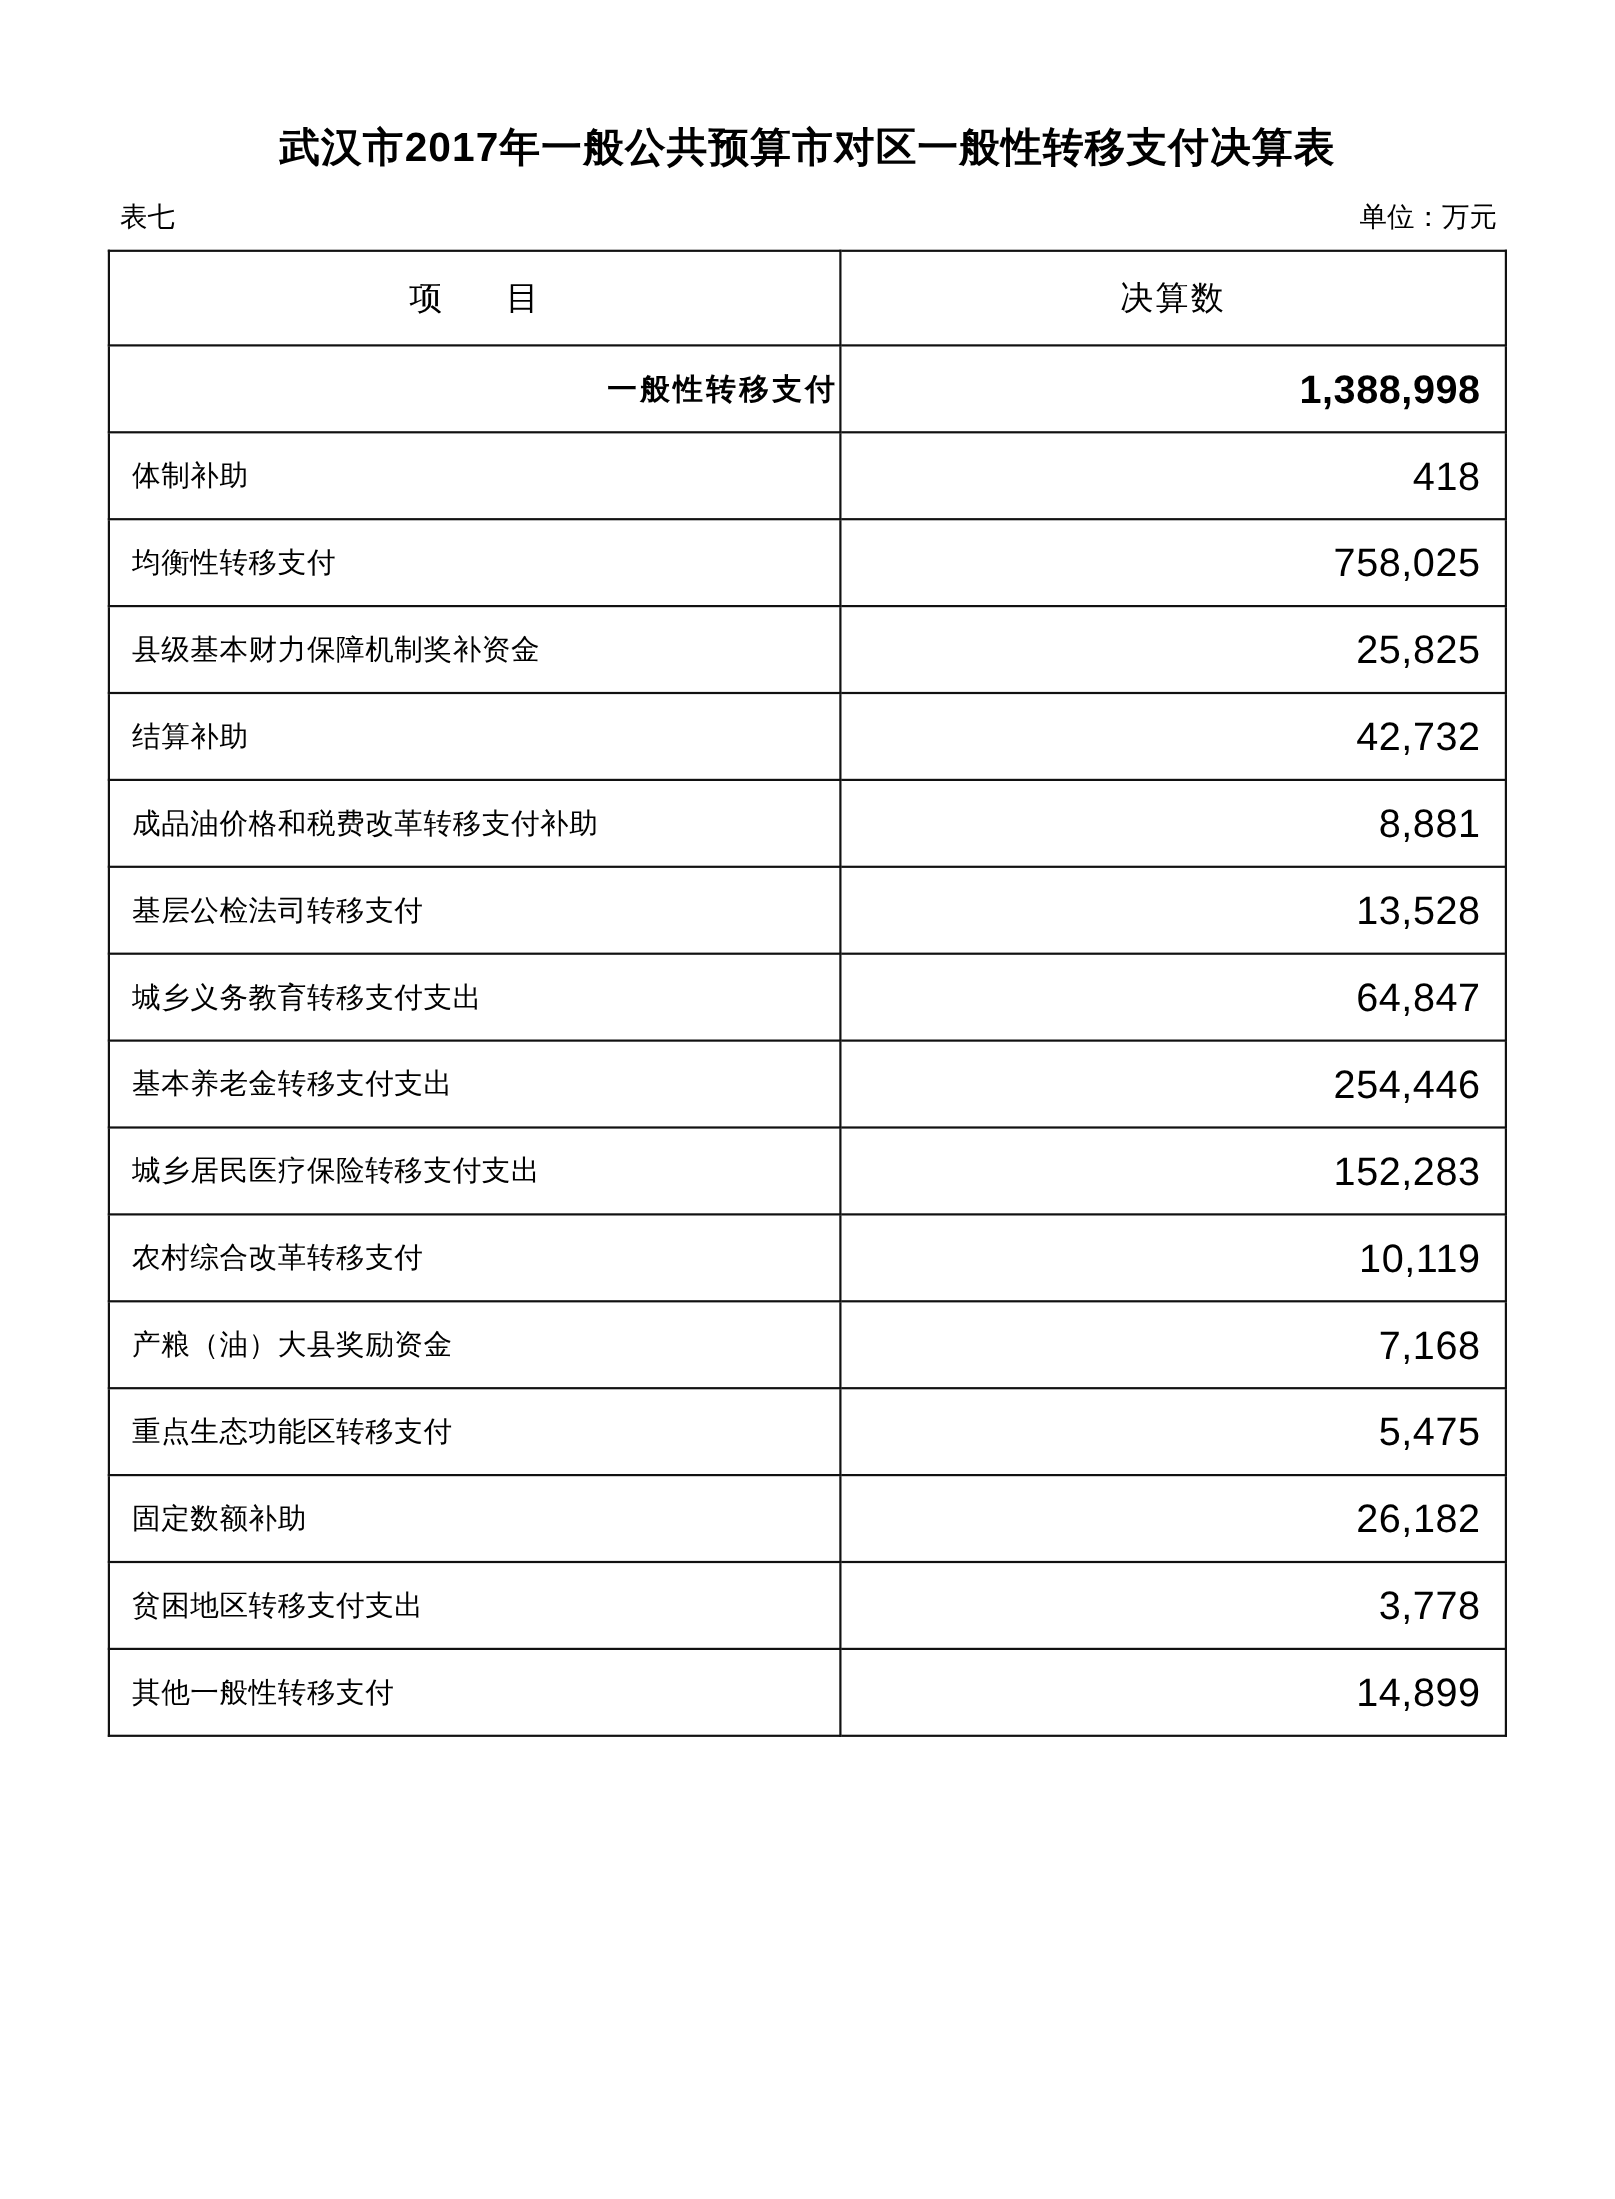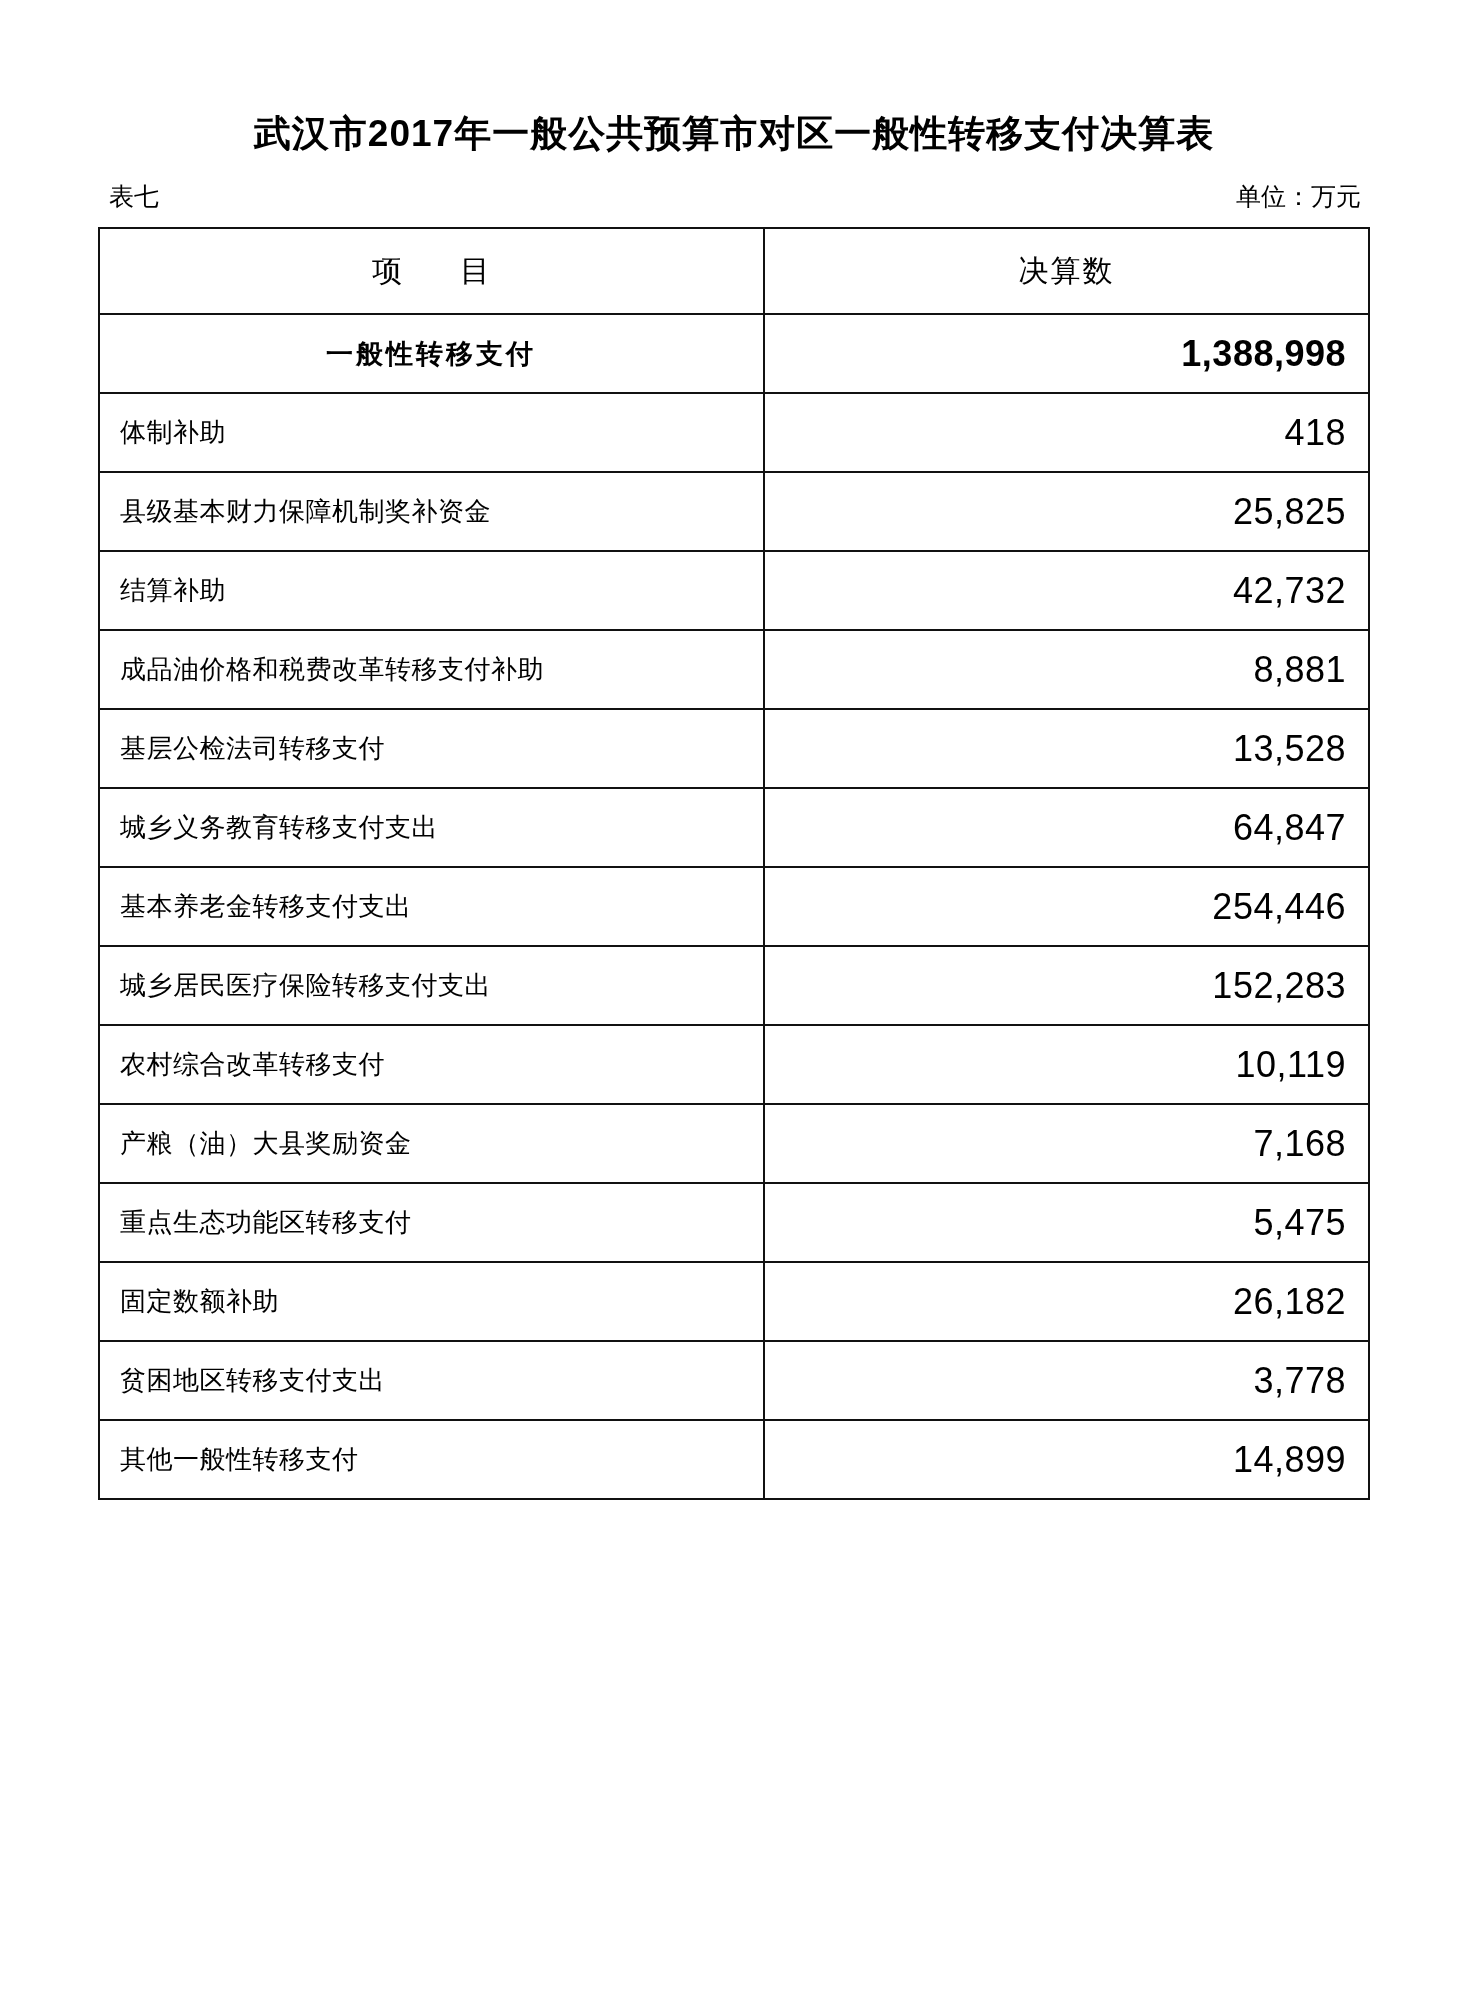--- a/index.html
+++ b/index.html
@@ -70,21 +70,21 @@
   }
   th.col-value {
     width: 605px;
     height: 86px;
     font-size: 30px;
     font-weight: normal;
     text-align: center;
     letter-spacing: 2px;
   }
   tr.row-total td.cell-item {
-    text-align: center;
+    text-align: right;
     font-weight: bold;
     font-size: 27px;
     letter-spacing: 3px;
     padding-left: 0;
   }
   tr.row-total td.cell-value {
     font-weight: bold;
   }
   td.cell-item {
     height: 79px;
@@ -121,20 +121,24 @@
       </tr>
     </thead>
     <tbody>
       <tr class="row-total">
         <td class="cell-item">一般性转移支付</td>
         <td class="cell-value">1,388,998</td>
       </tr>
       <tr>
         <td class="cell-item">体制补助</td>
         <td class="cell-value">418</td>
+      </tr>
+      <tr>
+        <td class="cell-item">均衡性转移支付</td>
+        <td class="cell-value">758,025</td>
       </tr>
       <tr>
         <td class="cell-item">县级基本财力保障机制奖补资金</td>
         <td class="cell-value">25,825</td>
       </tr>
       <tr>
         <td class="cell-item">结算补助</td>
         <td class="cell-value">42,732</td>
       </tr>
       <tr>

